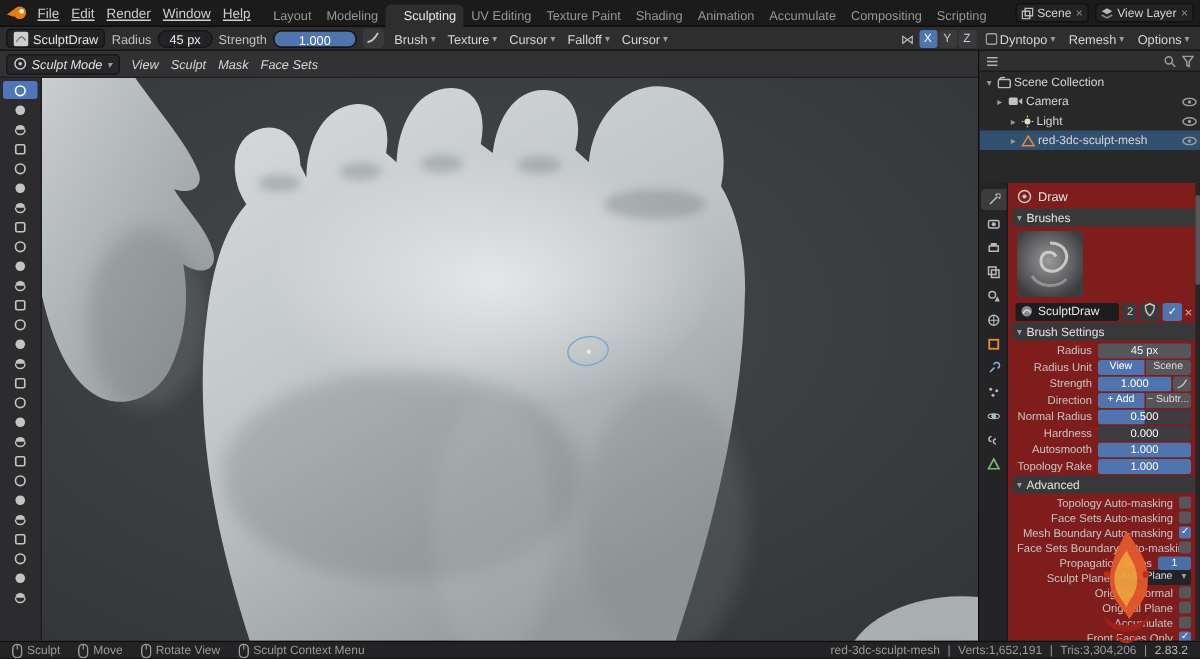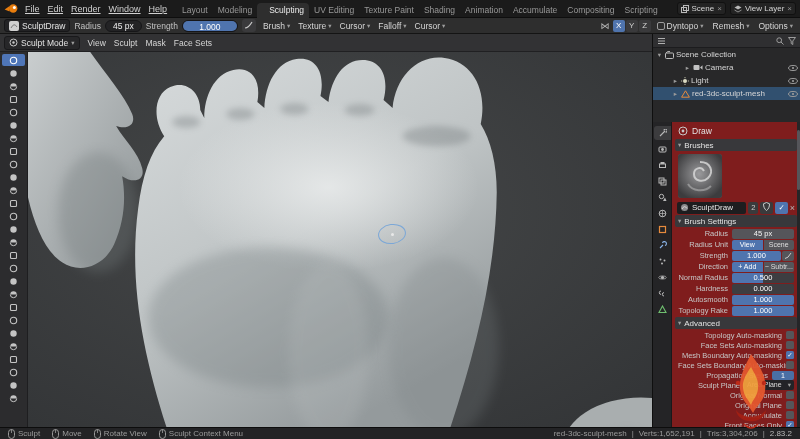--- a/index.html
+++ b/index.html
@@ -29,21 +29,21 @@
   .miniicon{display:inline-flex;width:14px;height:13px;align-items:center;justify-content:center;background:#3a3a3c;border-radius:3px;}
   .popover{display:flex;align-items:center;gap:2px;padding:0 3px;color:#d6d6d6;white-space:nowrap;}
   .caret{font-size:6.5px;color:#9d9d9d;}
   .th-right{margin-left:auto;display:flex;align-items:center;gap:3px;}
   .axis{width:12px;height:12px;border-radius:2px;background:#3a3a3c;color:#cfcfcf;display:flex;align-items:center;justify-content:center;font-size:8px;}
   .axis.active{background:#4f74ae;color:#fff;}
   .bowtie{color:#b9b9b9;font-size:9px;}
 
   
   .content{display:flex;height:393px;}
-  .viewport{width:652px;display:flex;flex-direction:column;background:#3a3c3e;}
+  .viewport{width:652px;display:flex;flex-direction:column;background:#3a3c3e;font-style:italic;}
   .vpheader{height:18px;background:#323234;display:flex;align-items:center;gap:5px;padding:0 4px;border-bottom:1px solid #202022;font-size:8.5px;flex:none;}
   .modebox{display:flex;align-items:center;gap:3px;background:#272729;border:1px solid #19191b;border-radius:3px;height:14px;padding:0 4px;color:#e2e2e2;}
   .vp-menu{padding:0 3px;color:#d6d6d6;white-space:nowrap;}
   .vpbody{flex:1;display:flex;min-height:0;}
   .vtoolbar{width:28px;background:#2c2c2e;border-right:1px solid #1e1e20;display:flex;flex-direction:column;align-items:center;padding-top:2px;gap:1px;overflow:hidden;flex:none;}
   .tool-btn{width:23px;height:12px;border-radius:2px;display:flex;align-items:center;justify-content:center;flex:none;}
   .tool-btn.active{background:#4f76b8;}
   .canvas{flex:1;position:relative;overflow:hidden;}
   .foot-svg{position:absolute;inset:0;}
   .brush-cursor{position:absolute;border:1.5px solid #7ba7d7;border-radius:50%;transform:rotate(-8deg);}
@@ -482,21 +482,21 @@
             <div class="out-row" style="padding-left: 3px;">
               <span class="out-arrow">▾</span>
               <span style="display: inline-flex;">
                 <svg width="9" height="8">
                   <rect x="0.5" y="2" width="8" height="5.5" rx="1" fill="none" stroke="#bdbdbd"></rect>
                   <path d="M1 2 L2.6 0.6 H5" fill="none" stroke="#bdbdbd"></path>
                 </svg>
               </span>
               <span class="out-label">Scene Collection</span>
             </div>
-            <div class="out-row" style="padding-left: 31px;">
+            <div class="out-row" style="padding-left: 10px;">
               <span class="out-arrow">▸</span>
               <span style="display: inline-flex;">
                 <svg width="10" height="7">
                   <rect x="0.5" y="1" width="6" height="5" rx="1" fill="#c2c2c2"></rect>
                   <path d="M7 3.5 L9.5 1.3 V5.7 Z" fill="#c2c2c2"></path>
                 </svg>
               </span>
               <span class="out-label">Camera</span>
               <span style="display: inline-flex;">
                 <svg width="10" height="6">

